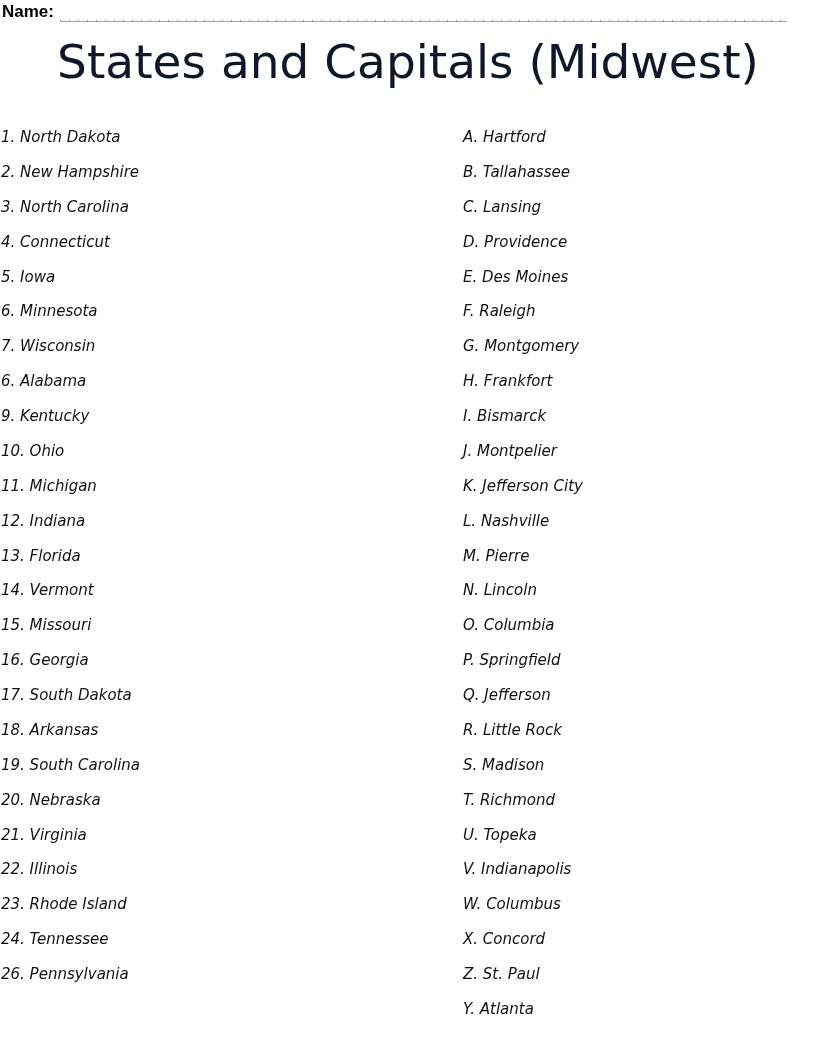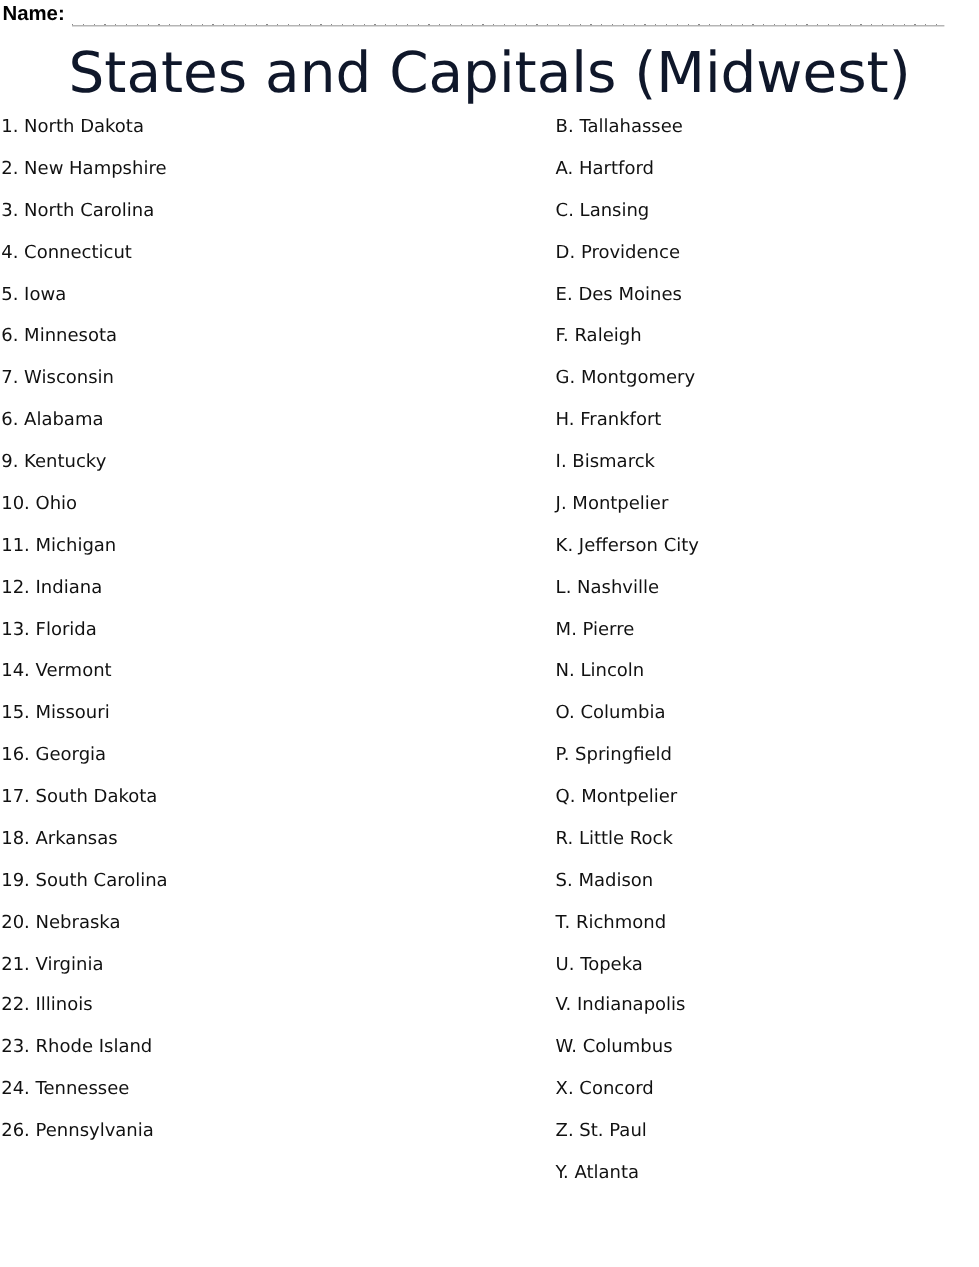--- a/index.html
+++ b/index.html
@@ -50,24 +50,25 @@
     line-height: 58px;
     font-weight: 400;
     color: #0f172a;
     letter-spacing: 0px;
     white-space: nowrap;
   }
 
   
   .match-list {
     position: absolute;
-    top: 88px;
+    top: 120px;
     margin: 0;
     padding: 0;
     list-style: none;
+    font-style: italic;
   }
   .states-col { left: 1px; }
   .capitals-col { left: 463px; }
   .match-list li {
     font-size: 15px;
     line-height: 34.88px;
     height: 34.88px;
     color: #111111;
     white-space: nowrap;
   }
@@ -104,37 +105,37 @@
     <li>19. South Carolina</li>
     <li>20. Nebraska</li>
     <li>21. Virginia</li>
     <li>22. Illinois</li>
     <li>23. Rhode Island</li>
     <li>24. Tennessee</li>
     <li>26. Pennsylvania</li>
   </ol>
 
 <ol class="match-list capitals-col" id="capitals-list">
+    <li>A. Hartford</li>
     <li>B. Tallahassee</li>
-    <li>A. Hartford</li>
     <li>C. Lansing</li>
     <li>D. Providence</li>
     <li>E. Des Moines</li>
     <li>F. Raleigh</li>
     <li>G. Montgomery</li>
     <li>H. Frankfort</li>
     <li>I. Bismarck</li>
     <li>J. Montpelier</li>
     <li>K. Jefferson City</li>
     <li>L. Nashville</li>
     <li>M. Pierre</li>
     <li>N. Lincoln</li>
     <li>O. Columbia</li>
     <li>P. Springfield</li>
-    <li>Q. Montpelier</li>
+    <li>Q. Jefferson</li>
     <li>R. Little Rock</li>
     <li>S. Madison</li>
     <li>T. Richmond</li>
     <li>U. Topeka</li>
     <li>V. Indianapolis</li>
     <li>W. Columbus</li>
     <li>X. Concord</li>
     <li>Z. St. Paul</li>
     <li>Y. Atlanta</li>
   </ol>

